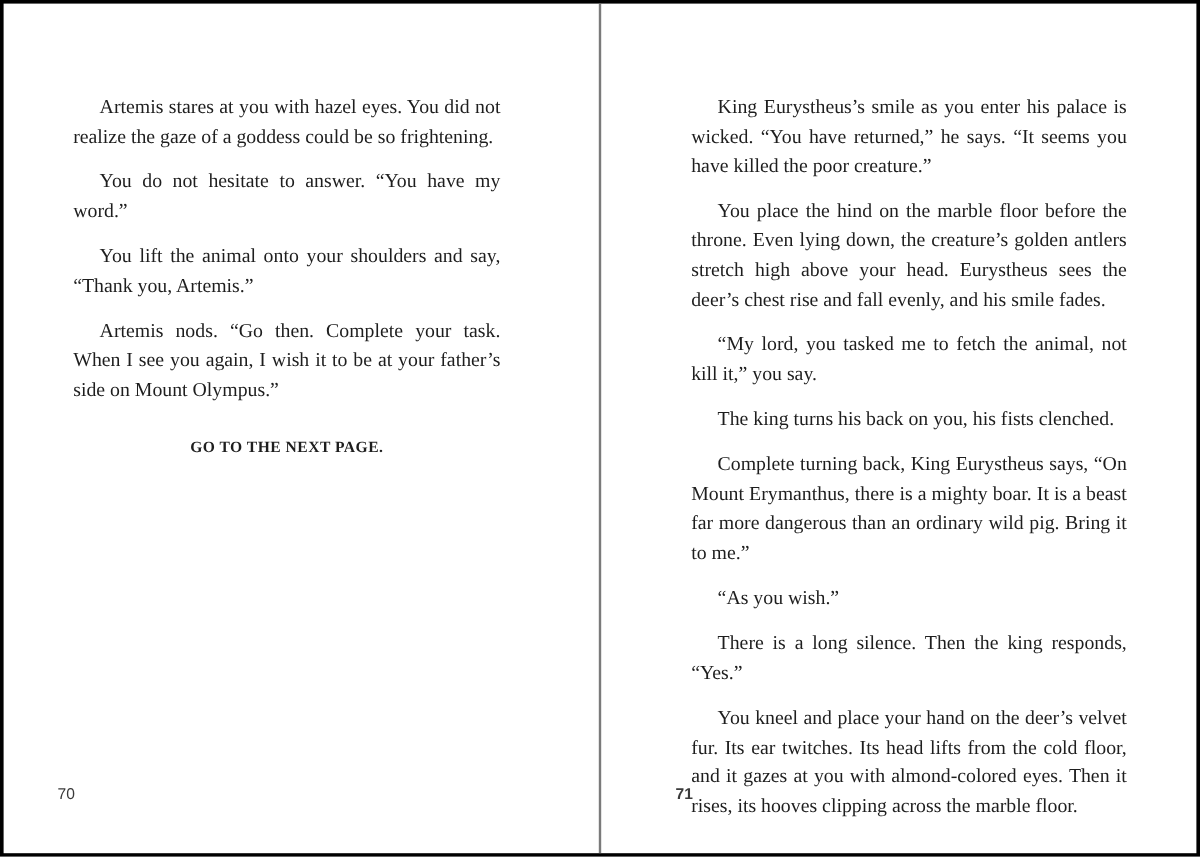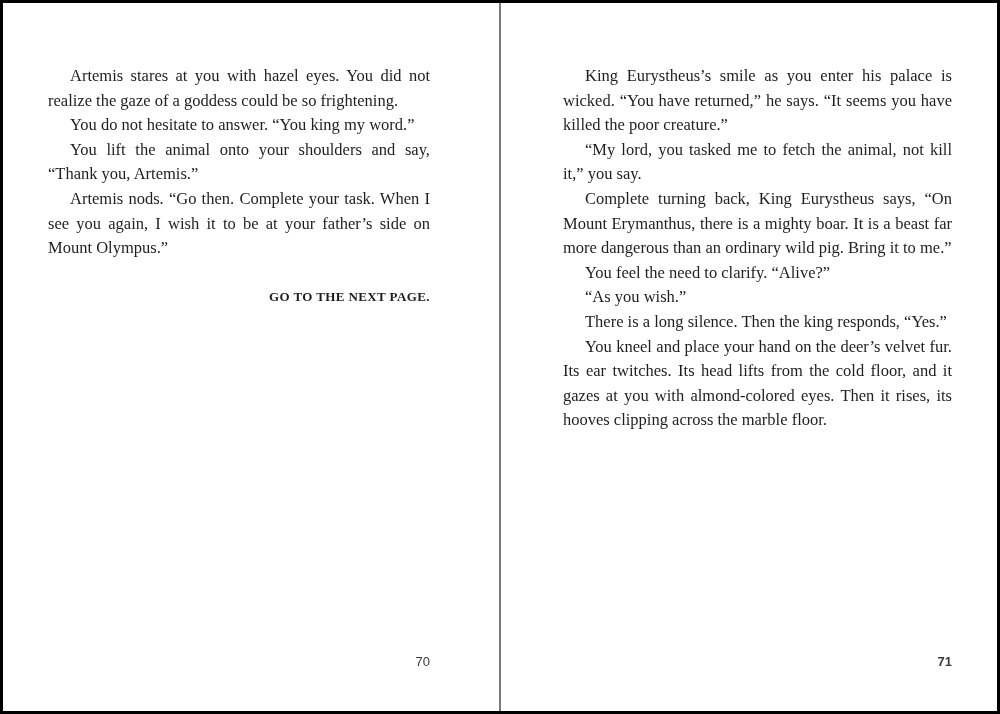--- a/index.html
+++ b/index.html
@@ -35,35 +35,35 @@
   }
   .page-left {
     left: 45px;
     width: 382px;
   }
   .page-right {
     left: 560px;
     width: 389px;
   }
   .page p {
-    margin: 0;
+    margin: 13px;
     text-indent: 22px;
   }
   .directive {
     margin-top: 24px;
-    text-align: right;
+    text-align: center;
     font-weight: bold;
     font-size: 13px;
     letter-spacing: 0.4px;
     color: #1e1e1e;
   }
   .folio {
     position: absolute;
     top: 651px;
-    text-align: right;
+    text-align: left;
     font-family: "Liberation Sans", sans-serif;
     font-size: 13px;
     color: #3a3a3a;
   }
   .folio-left {
     left: 45px;
     width: 382px;
   }
   .folio-right {
     left: 560px;
@@ -73,31 +73,32 @@
 </style>
 </head>
 <body>
 
 <div class="spread">
 
   <div class="divider"></div>
 
   <div class="page page-left">
     <p>Artemis stares at you with hazel eyes. You did not realize the gaze of a goddess could be so frightening.</p>
-    <p>You do not hesitate to answer. “You king my word.”</p>
+    <p>You do not hesitate to answer. “You have my word.”</p>
     <p>You lift the animal onto your shoulders and say, “Thank you, Artemis.”</p>
     <p>Artemis nods. “Go then. Complete your task. When I see you again, I wish it to be at your father’s side on Mount Olympus.”</p>
     <div class="directive">GO TO THE NEXT PAGE.</div>
   </div>
 
   <div class="page page-right">
     <p>King Eurystheus’s smile as you enter his palace is wicked. “You have returned,” he says. “It seems you have killed the poor creature.”</p>
+    <p>You place the hind on the marble floor before the throne. Even lying down, the creature’s golden antlers stretch high above your head. Eurystheus sees the deer’s chest rise and fall evenly, and his smile fades.</p>
     <p>“My lord, you tasked me to fetch the animal, not kill it,” you say.</p>
+    <p>The king turns his back on you, his fists clenched.</p>
     <p>Complete turning back, King Eurystheus says, “On Mount Erymanthus, there is a mighty boar. It is a beast far more dangerous than an ordinary wild pig. Bring it to me.”</p>
-    <p>You feel the need to clarify. “Alive?”</p>
     <p>“As you wish.”</p>
     <p>There is a long silence. Then the king responds, “Yes.”</p>
     <p>You kneel and place your hand on the deer’s velvet fur. Its ear twitches. Its head lifts from the cold floor, and it gazes at you with almond-colored eyes. Then it rises, its hooves clipping across the marble floor.</p>
   </div>
 
   <div class="folio folio-left">70</div>
   <div class="folio folio-right">71</div>
 
 </div>
 

